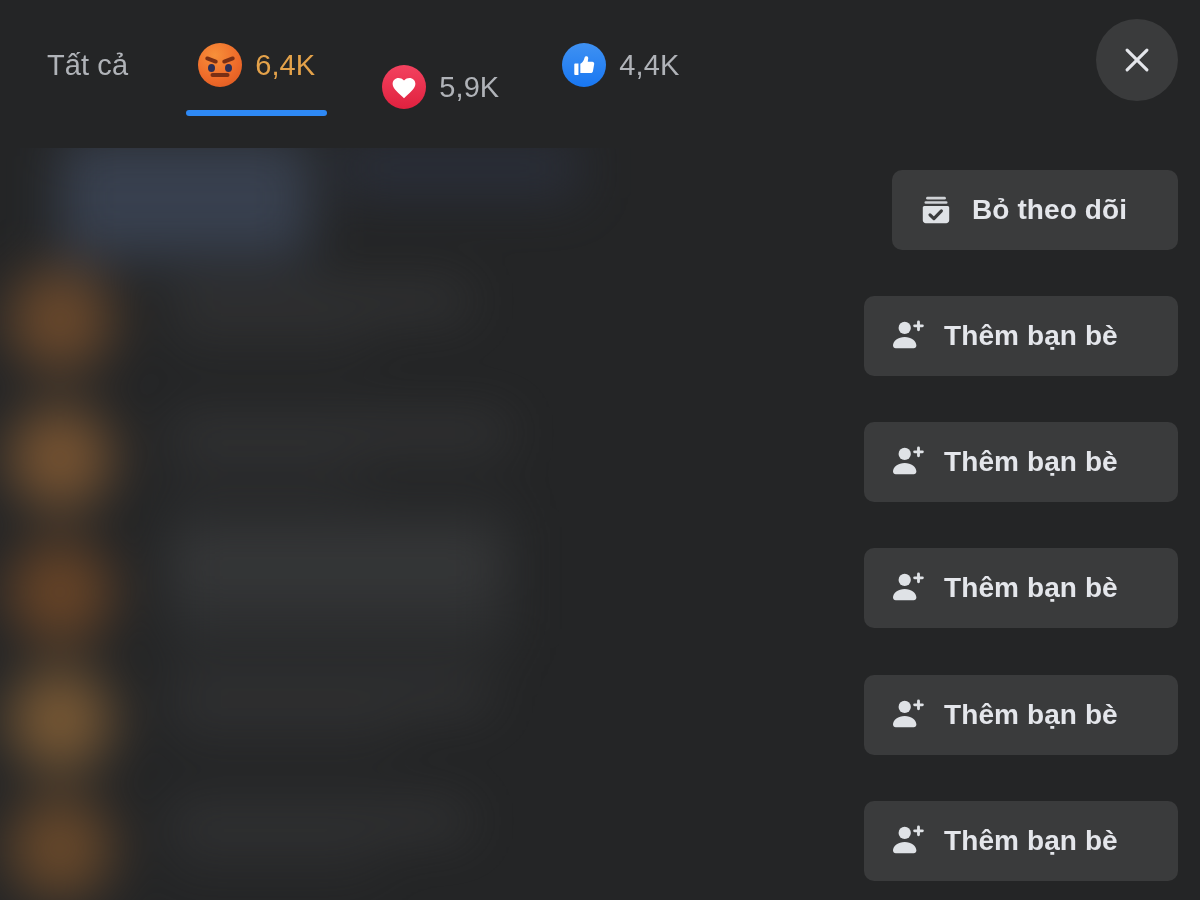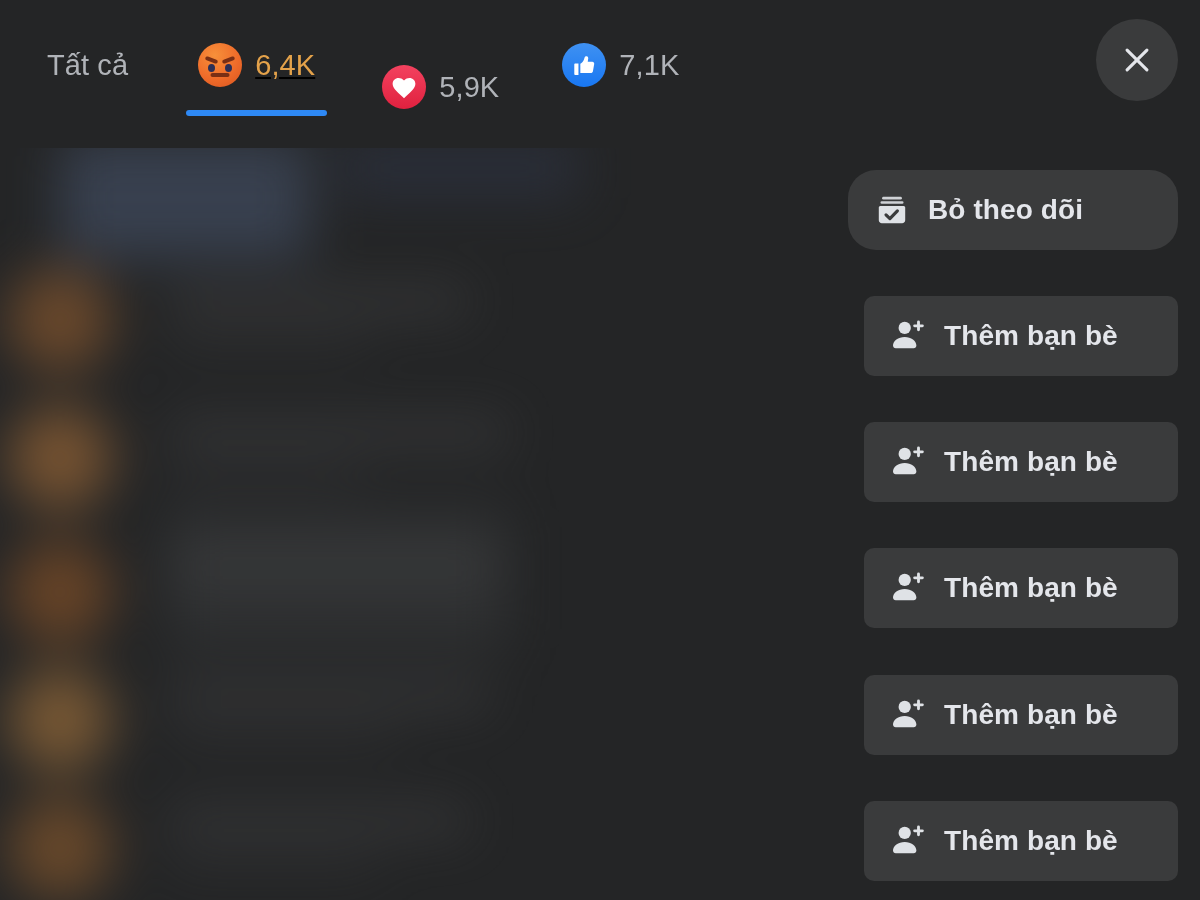--- a/index.html
+++ b/index.html
@@ -42,21 +42,21 @@
     position: relative;
     height: 130px;
     display: flex;
     align-items: center;
     gap: 13px;
     cursor: pointer;
     user-select: none;
   }
 
   .tab-all    { padding: 0 36px 0 47px; }
-  .tab-angry  { padding: 0 34px 0 34px; text-decoration: underline; }
+  .tab-angry  { padding: 0 34px 0 34px; }
   .tab-love   { padding: 0 33px 0 33px; margin-top: 44px; }
   .tab-like   { padding: 0 36px 0 30px; }
   .tab-more   { padding: 0 20px 0 44px; }
 
   .tab-label {
     font-size: 29px;
     font-weight: 400;
     color: #b0b3b8;
     letter-spacing: 0.1px;
     white-space: nowrap;
@@ -218,21 +218,21 @@
     font-size: 28px;
     font-weight: 700;
     color: #e4e6eb;
     white-space: nowrap;
     letter-spacing: .1px;
     line-height: 1;
   }
 
   .act-icon { flex: none; display: block; }
 
-  .btn-unfollow { top: 22px;  width: 330px; border-radius: 28px; }
+  .btn-unfollow { top: 22px;  width: 286px; }
   .btn-add-1    { top: 148px; width: 314px; }
   .btn-add-2    { top: 274px; width: 314px; }
   .btn-add-3    { top: 400px; width: 314px; }
   .btn-add-4    { top: 527px; width: 314px; }
   .btn-add-5    { top: 653px; width: 314px; }
 </style>
 </head>
 <body>
 
 <div id="app">
@@ -266,21 +266,21 @@
         <span class="tab-label">5,9K</span>
       </div>
 
       <div class="tab tab-like">
         <span class="rx rx-like">
           <svg width="25" height="25" viewBox="0 0 24 24" fill="#ffffff" aria-hidden="true">
             <path d="M3 10h3.2v11H3a.8.8 0 0 1-.8-.8v-9.4A.8.8 0 0 1 3 10z"></path>
             <path d="M8 10.4c1.6-1 2.9-2.5 3.5-4.2l.6-1.9c.3-.9 1.2-1.4 2.1-1.2.9.2 1.5 1.1 1.4 2l-.5 3.3h4.4c1.1 0 2 1 1.8 2.1l-1.2 6.9c-.2 1-1 1.7-2 1.7H8V10.4z"></path>
           </svg>
         </span>
-        <span class="tab-label">7,1K</span>
+        <span class="tab-label">4,4K</span>
       </div>
 
 
     </div>
 
     <button class="close-btn">
       <svg width="34" height="34" viewBox="0 0 24 24" fill="none" stroke="#e4e6eb" stroke-width="2.2" stroke-linecap="round" aria-hidden="true">
         <path d="M5 5 L19 19 M19 5 L5 19"></path>
       </svg>
     </button>

